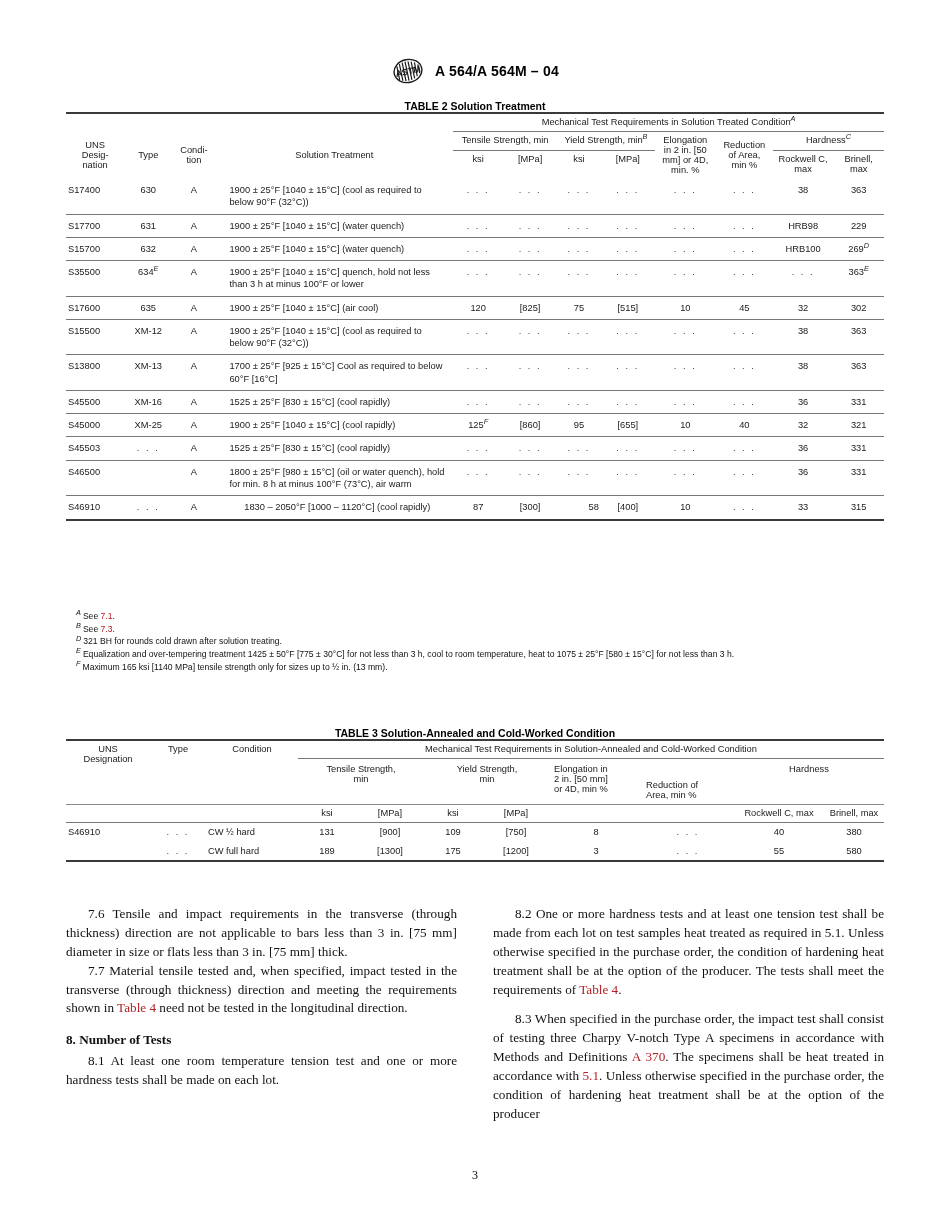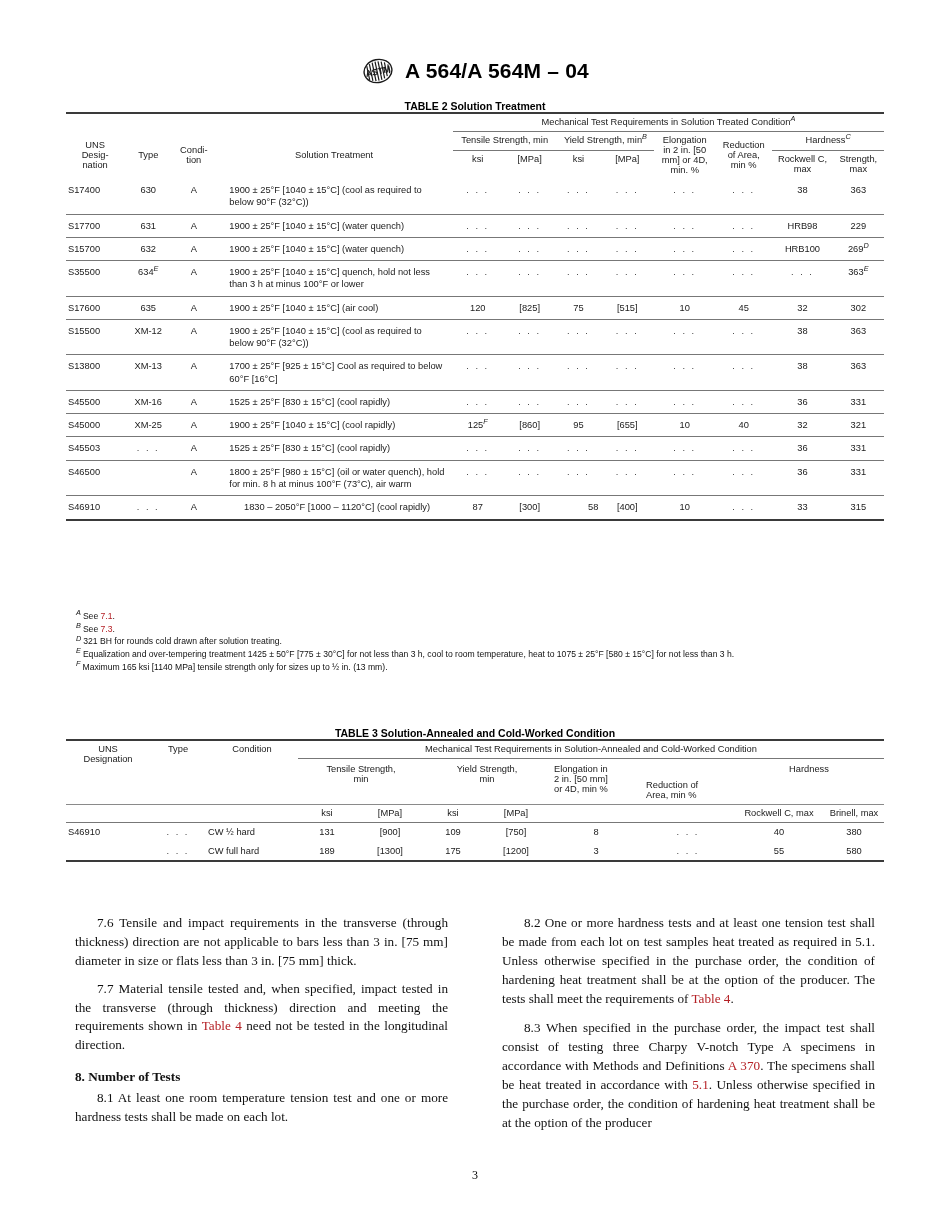--- a/index.html
+++ b/index.html
@@ -34,21 +34,21 @@
     align-items: center;
     gap: 10px;
   }
   .astm-logo {
     width: 34px; height: 26px;
     display: inline-block;
   }
   .doc-title {
     font-family: "Liberation Sans", sans-serif;
     font-weight: bold;
-    font-size: 21px;
+    font-size: 14px;
     letter-spacing: 0.2px;
   }
 
   
   .tbl-caption {
     text-align: center;
     font-family: "Liberation Sans", sans-serif;
     font-weight: bold;
     font-size: 10.5px;
   }
@@ -142,21 +142,21 @@
   }
   .txtcol {
     width: 391px;
     font-family: "Liberation Serif", serif;
     font-size: 13.2px;
     line-height: 1.43;
     text-align: justify;
     color: #111;
   }
   .txtcol p {
-    margin: 9px;
+    margin: 0;
     text-indent: 22px;
   }
   .txtcol p.sec-head {
     text-indent: 0;
     font-weight: bold;
     margin-top: 13px;
     margin-bottom: 2px;
   }
   .txtcol p + p { margin-top: 0; }
   .txtcol p.gap { margin-top: 11px; }
@@ -274,21 +274,21 @@
         <tr>
           <td class="hcell c">ksi</td>
           <td class="hcell c">[MPa]</td>
           <td class="hcell c">ksi</td>
           <td class="hcell c">[MPa]</td>
           <td class="hcell c">
             <div>Rockwell C,</div>
             <div>max</div>
           </td>
           <td class="hcell c">
-            <div>Strength,</div>
+            <div>Brinell,</div>
             <div>max</div>
           </td>
         </tr>
       </thead>
       <tbody id="table2-body">
           <tr>
             <td class="bodycell rule-thin l">S17400</td>
             <td class="bodycell rule-thin c">630</td>
             <td class="bodycell rule-thin c">A</td>
             <td class="bodycell rule-thin l colTreat">1900 ± 25°F [1040 ± 15°C] (cool as required to below 90°F (32°C))</td>

